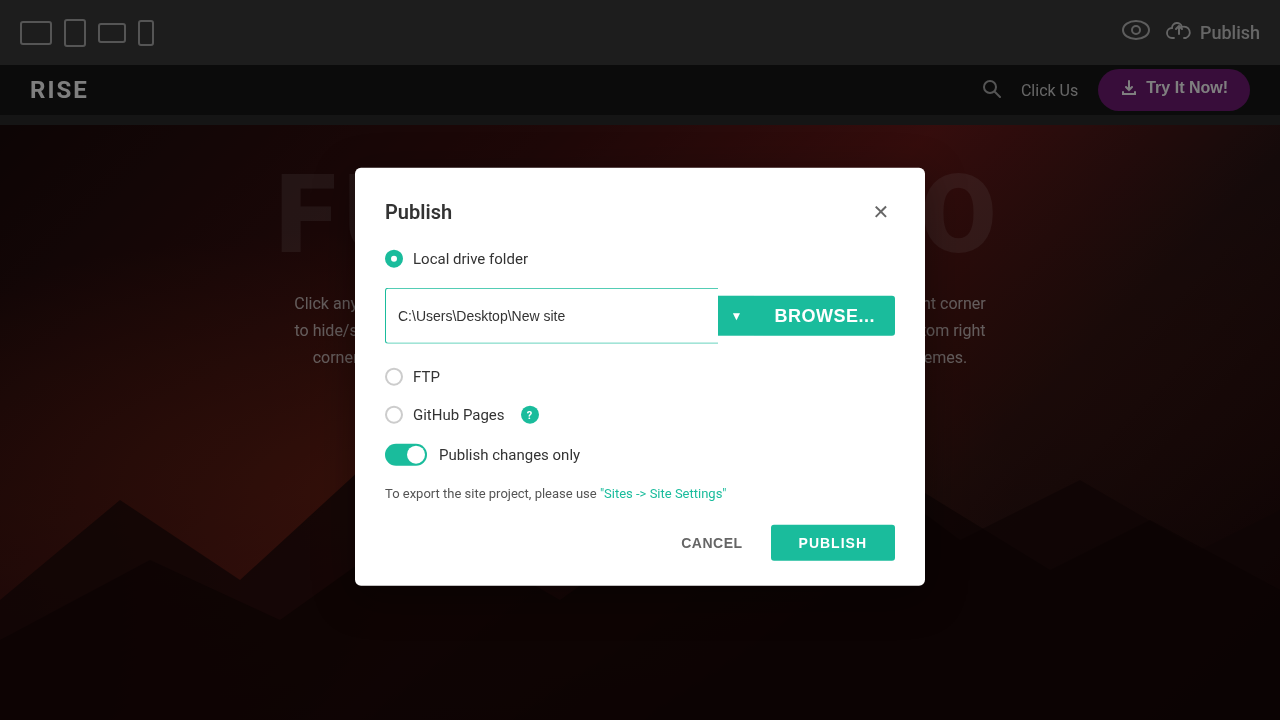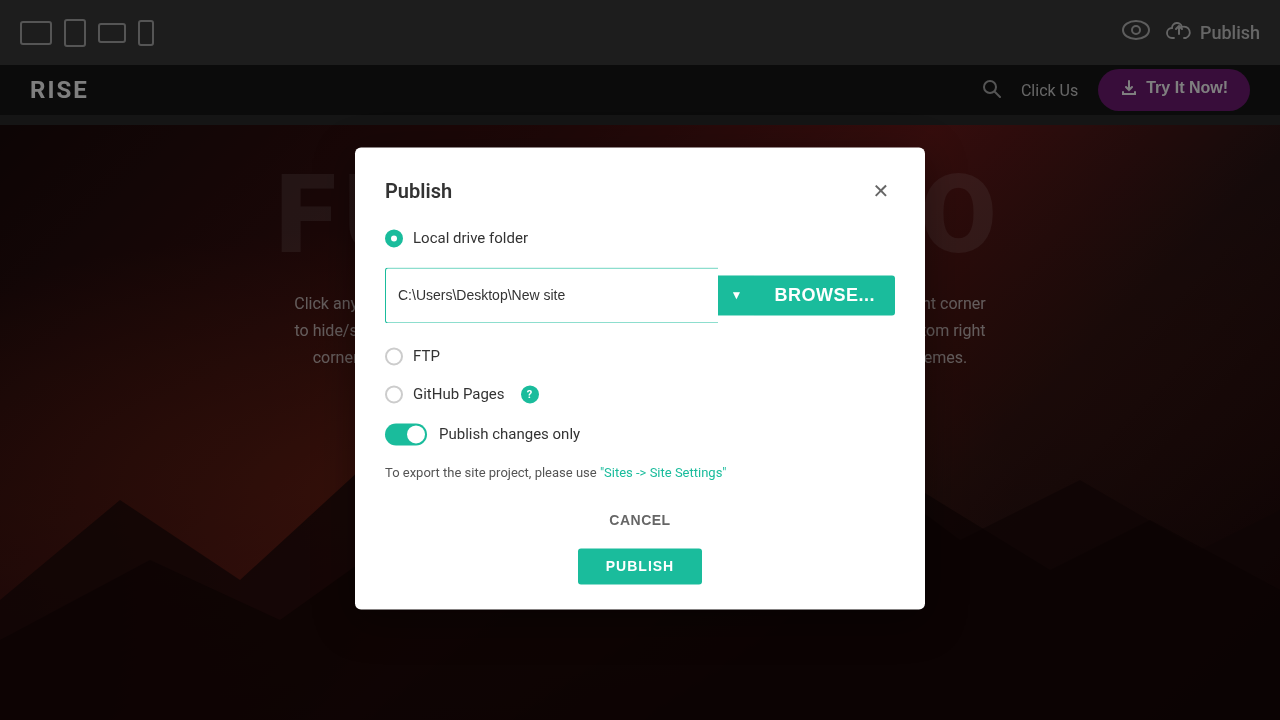--- a/index.html
+++ b/index.html
@@ -372,21 +372,20 @@
       color: #1abc9c;
       text-decoration: none;
     }
 
     
     .modal-footer {
       display: flex;
       justify-content: flex-end;
       align-items: center;
       gap: 12px;
-      flex-direction: column;
     }
     .cancel-btn {
       background: transparent;
       border: none;
       color: #666;
       font-size: 14px;
       font-weight: 600;
       cursor: pointer;
       letter-spacing: 0.5px;
       padding: 8px 16px;

